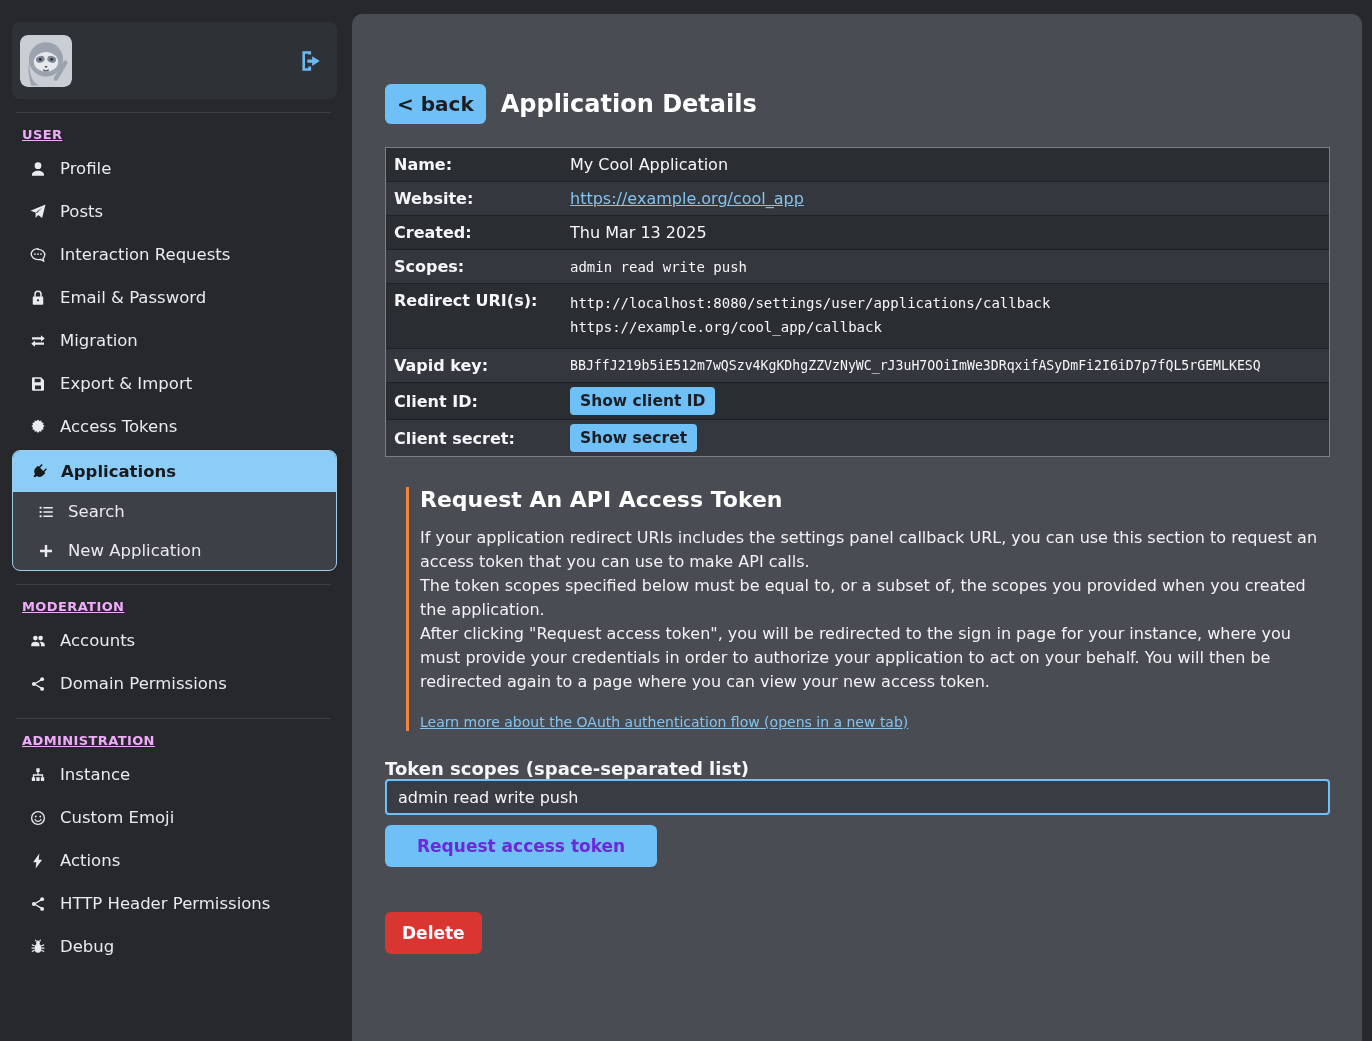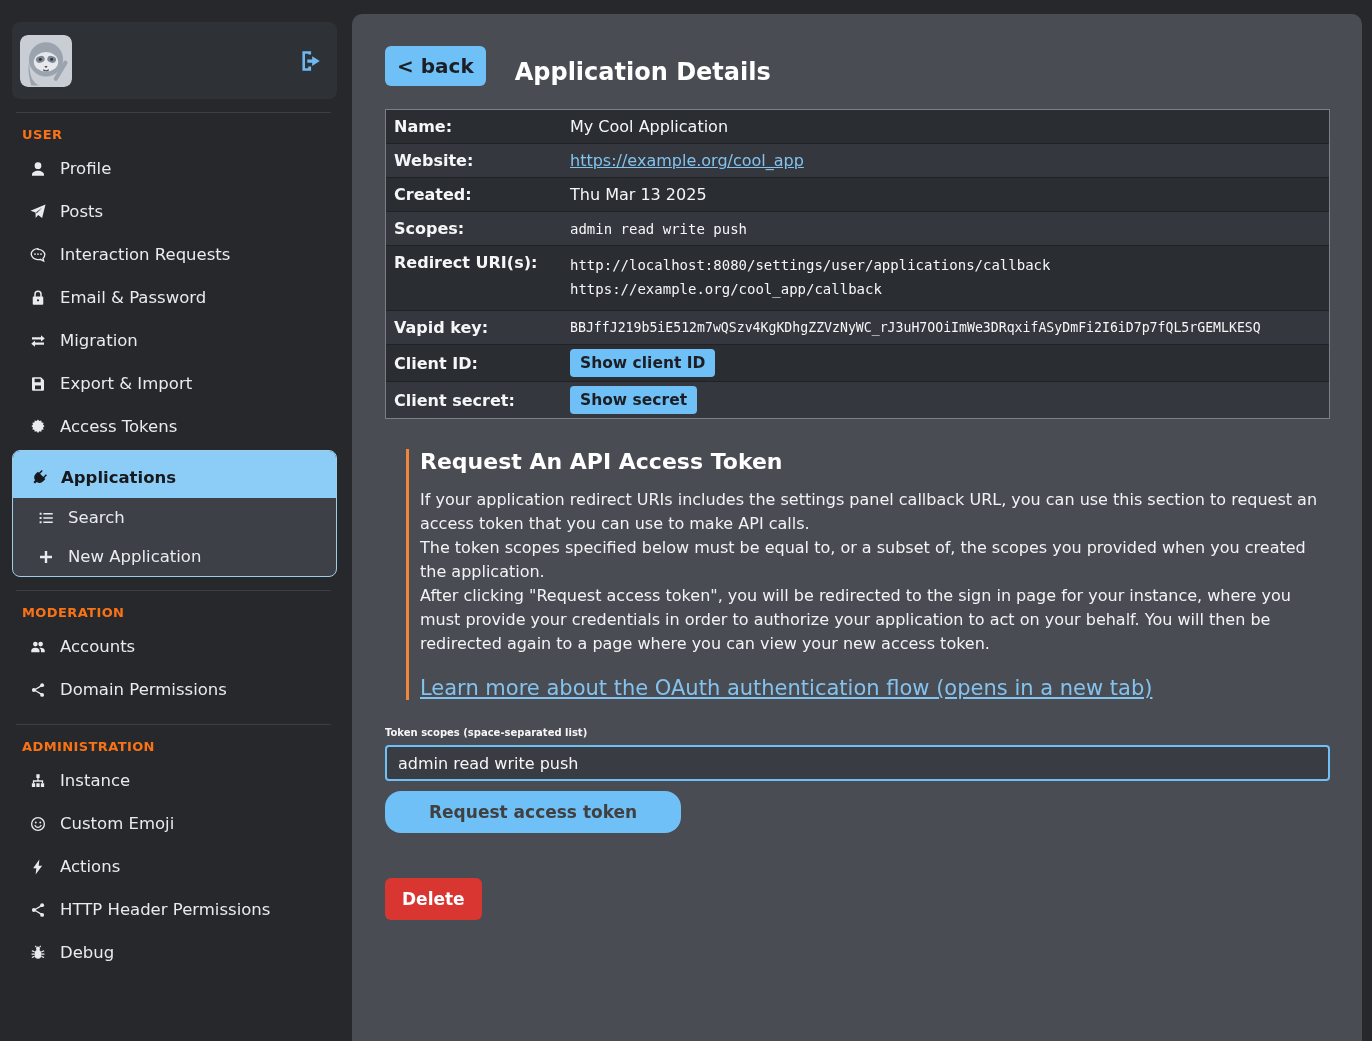--- a/index.html
+++ b/index.html
@@ -21,46 +21,46 @@
     padding:8px 14px 8px 8px; height:77px;
     display:flex; align-items:center; gap:16px;
   }
   .avatar { width:52px; height:52px; border-radius:8px; flex:0 0 52px; }
   .user-meta { min-width:0; }
   .user-name { font-size:17px; font-weight:bold; color:#ffffff; }
   .user-handle { font-size:15px; color:#ccd0d5; white-space:nowrap; }
   .signout { margin-left:auto; color:#6db9f2; background:none; border:none; cursor:pointer; display:flex; }
   .sidebar-divider { border:none; border-top:1px solid #3b3e44; margin:13px 6px 8px 4px; }
   .nav-section-label {
-    color:#f97316; font-weight:bold; font-size:13px;
-    letter-spacing:.4px; padding:6px 0 5px 10px;
+    color:#f0abfc; font-weight:bold; font-size:13px;
+    letter-spacing:.4px; padding:6px 0 5px 10px;text-decoration:underline;
   }
   .nav-item {
     display:flex; align-items:center; gap:11px;
     padding:12px 8px 12px 15px; font-size:16.5px;
     border-radius:8px; cursor:pointer; color:#e9ebee;
   }
   .nav-icon { width:22px; flex:0 0 22px; display:flex; justify-content:center; align-items:center; }
   .nav-icon svg { width:18px; height:18px; }
   .app-group {
     border:1px solid #9ecde8; border-radius:8px;
     overflow:hidden; background:#3d4046; margin:2px 0 4px 0;
   }
   .app-group .nav-item.active {
     background:#8bcdf7; color:#17191d; font-weight:bold; border-radius:0;
-    padding-top:17px; padding-bottom:11px;
+    padding-top:11px; padding-bottom:11px;
   }
   .subnav .nav-item { padding:10px 8px 10px 22px; }
   
   .main {
     flex:1; margin:14px 10px 0 7px;
     background:#4a4c54; border-radius:10px 10px 0 0;
     padding:32px 32px 40px 33px;
   }
-  .page-header { display:flex; align-items:flex-end; gap:29px; margin-bottom:23px; }
+  .page-header { display:flex; align-items:center; gap:15px; margin-bottom:23px;margin-top:38px; }
   .back-btn {
     background:#6fc0f7; color:#1c1e23; font-weight:bold; font-size:20px;
     padding:8px 12px; border:none; border-radius:6px; cursor:pointer;
     font-family:inherit;
   }
   .page-title { font-size:24px; font-weight:bold; color:#ffffff; }
   .details-table { border:1px solid #7c7f88; }
   .detail-row {
     display:flex; min-height:34px; align-items:center;
     background:#2a2d32; border-bottom:1px solid #202226;
@@ -76,33 +76,33 @@
   .weblink { color:#83c3ee; text-decoration:underline; }
   .show-btn {
     background:#6fc0f7; color:#1c1e23; font-weight:bold; font-size:15.5px;
     padding:5px 10px; border:none; border-radius:4px; cursor:pointer;
     margin:4px 0; font-family:inherit;
   }
   .section { margin-top:30px; }
   .section-block { border-left:3px solid #f0863c; padding-left:11px;margin-left:21px; }
   .section-heading { font-size:22px; font-weight:bold; color:#ffffff; margin-bottom:14px; }
   .section-block p { font-size:16px; line-height:24px; color:#f2f3f5; }
-  .learn-link { display:inline-block; margin-top:20px; font-size:21px; color:#83c3ee; text-decoration:underline; }
+  .learn-link { display:inline-block; margin-top:20px; font-size:14px; color:#83c3ee; text-decoration:underline; }
   .token-form { margin-top:27px; }
-  .form-label { font-weight:bold; font-size:10px; margin-bottom:7px; }
+  .form-label { font-weight:bold; font-size:18px; }
   .scopes-input {
     width:100%; height:36px; background:#393c42;
     border:2px solid #6fc0f7; border-radius:4px;
     color:#f5f6f7; font-size:16px; padding:0 11px;
     font-family:inherit;
   }
   .request-btn {
-    margin-top:10px; background:#6fc0f7; color:#404040;
-    font-weight:bold; font-size:17px; padding:11px 44px;
-    border:none; border-radius:16px; cursor:pointer; font-family:inherit;
+    margin-top:10px; background:#6fc0f7; color:#6d28d9;
+    font-weight:bold; font-size:17px; padding:11px 32px;
+    border:none; border-radius:6px; cursor:pointer; font-family:inherit;
   }
   .delete-btn {
     margin-top:15px; background:#d93531; color:#ffffff;
     font-weight:bold; font-size:17px; padding:11px 17px;
     border:none; border-radius:6px; cursor:pointer; font-family:inherit;
   }
 </style>
 </head>
 <body>
 

